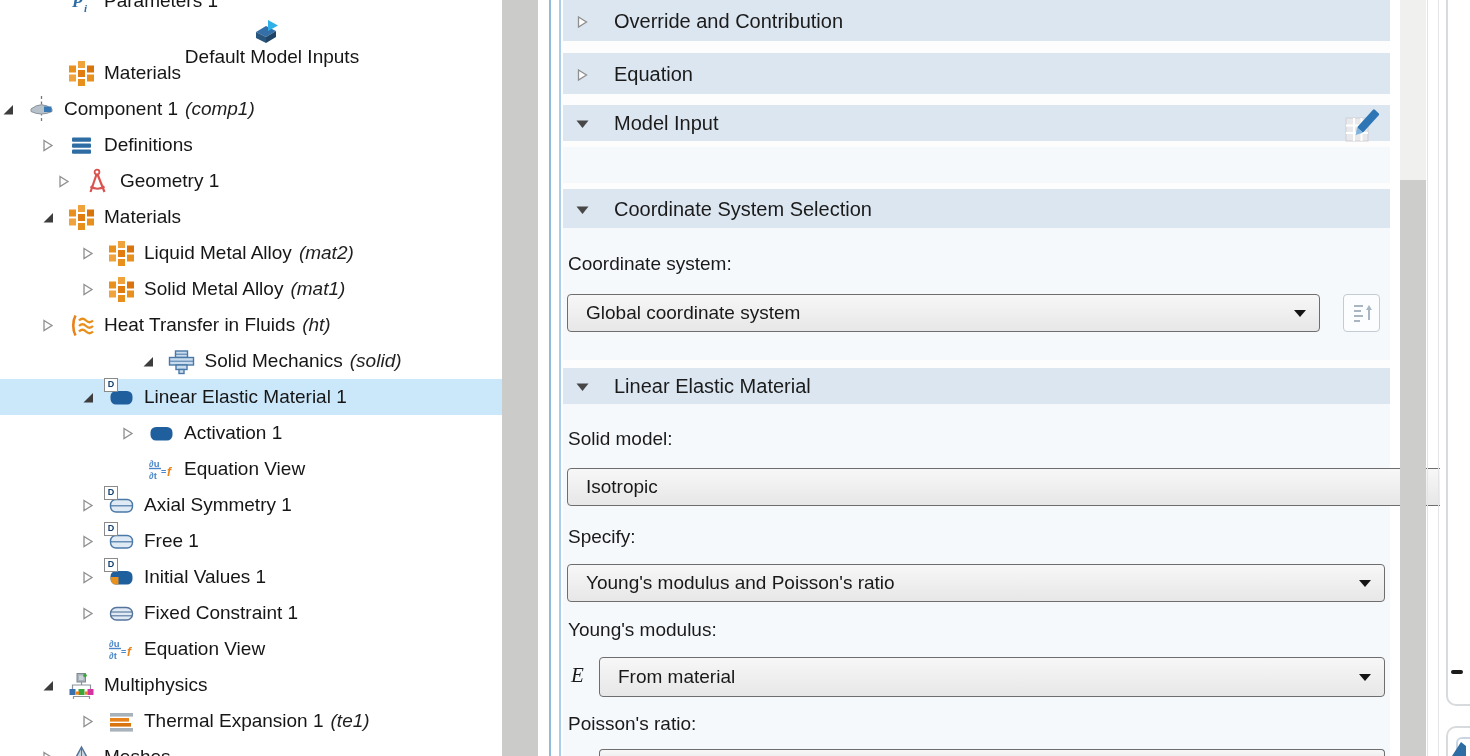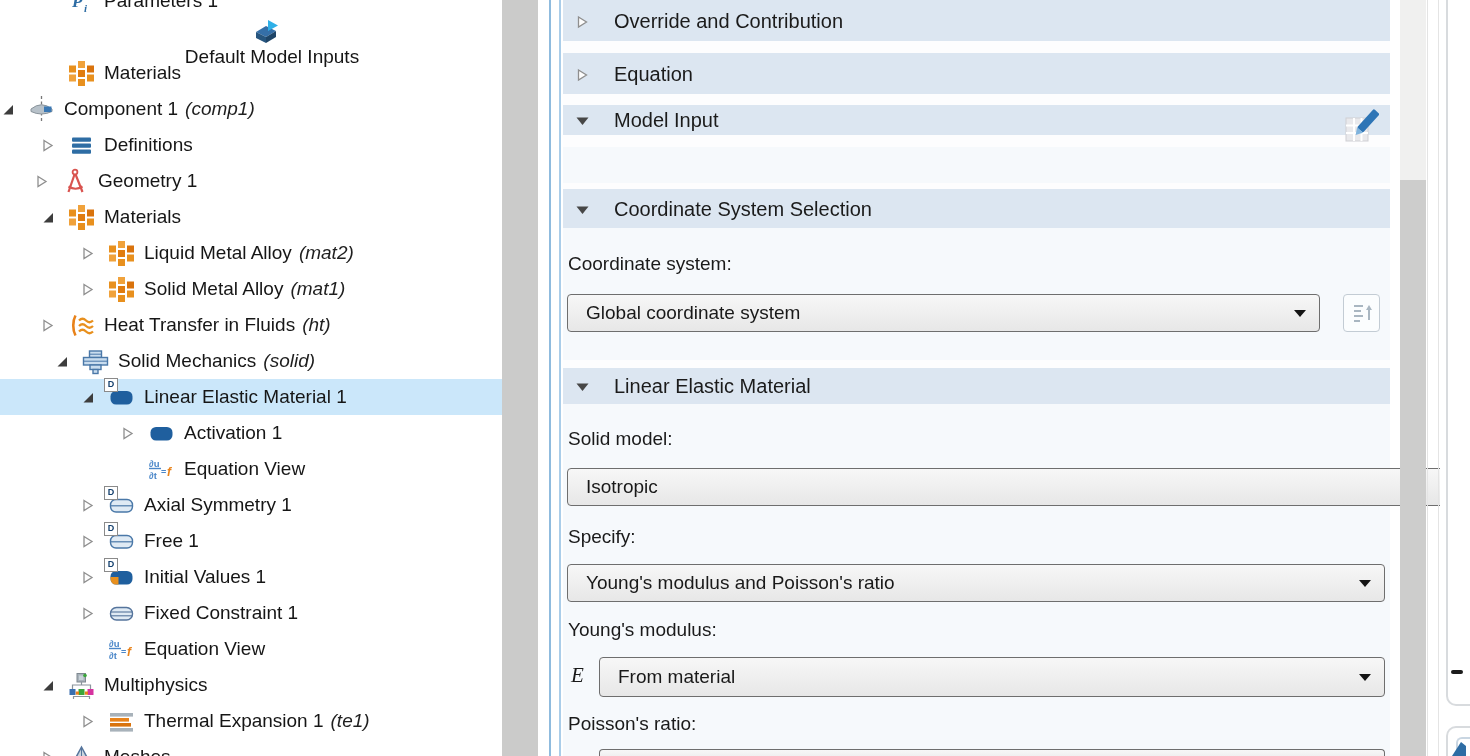--- a/index.html
+++ b/index.html
@@ -127,21 +127,21 @@
           </span>
           <span class="tw-icon">
             <svg width="27" height="27" viewBox="0 0 27 27">
               <rect x="4" y="5.5" width="19" height="4.2" rx="1" fill="#2e6da4"></rect>
               <rect x="4" y="11.5" width="19" height="4.2" rx="1" fill="#2e6da4"></rect>
               <rect x="4" y="17.5" width="19" height="4.2" rx="1" fill="#2e6da4"></rect>
             </svg>
           </span>
           <span class="tw-label">Definitions</span>
         </div>
-        <div class="tree-row" style="padding-left: 36px;">
+        <div class="tree-row" style="padding-left: 58px;">
           <span class="tw-arrow">
             <svg width="13" height="13" viewBox="0 0 13 13">
               <polygon points="2,1.5 10,6.5 2,11.5" fill="#fdfdfd" stroke="#8f8f8f" stroke-width="1.3"></polygon>
             </svg>
           </span>
           <span class="tw-icon">
             <svg width="27" height="27" viewBox="0 0 27 27">
               <g stroke="#d9534f" stroke-width="2.2" fill="none">
                 <line x1="13" y1="5" x2="6.5" y2="24"></line>
                 <line x1="13" y1="5" x2="20.5" y2="24"></line>
@@ -223,21 +223,21 @@
               <g stroke="#e8901e" stroke-width="2.3" fill="none">
                 <path d="M11 8.5 q3.5 -3.5 7 0 t7 0"></path>
                 <path d="M11 14 q3.5 -3.5 7 0 t7 0"></path>
                 <path d="M11 19.5 q3.5 -3.5 7 0 t7 0"></path>
               </g>
             </svg>
           </span>
           <span class="tw-label">Heat Transfer in Fluids</span>
           <span class="tw-tag">(ht)</span>
         </div>
-        <div class="tree-row" style="padding-left: 56px;">
+        <div class="tree-row" style="padding-left: 42px; justify-content: center;">
           <span class="tw-arrow">
             <svg width="13" height="13" viewBox="0 0 13 13">
               <polygon points="11,2 11,11.5 1.5,11.5" fill="#3d3d3d"></polygon>
             </svg>
           </span>
           <span class="tw-icon">
             <svg width="27" height="27" viewBox="0 0 27 27">
               <g fill="#c9dcee" stroke="#4a78a8" stroke-width="1.4">
                 <rect x="7.5" y="3" width="12" height="6.5"></rect>
                 <rect x="1.5" y="9.5" width="24" height="7.5"></rect>
@@ -439,21 +439,21 @@
 
     <div class="band" style="top:53px;height:41px;">
       <span class="band-tri">
         <svg width="13" height="13" viewBox="0 0 13 13">
             <polygon points="2.5,1.5 10.5,6.5 2.5,11.5" fill="#fdfdfd" stroke="#8f8f8f" stroke-width="1.3"></polygon>
           </svg>
       </span>
       <span class="band-label">Equation</span>
     </div>
 
-    <div class="band" style="top:105px;height:30px;">
+    <div class="band" style="top:105px;height:36px;">
       <span class="band-tri">
         <svg width="13" height="13" viewBox="0 0 13 13">
             <polygon points="0.5,3 12.5,3 6.5,10.5" fill="#474747"></polygon>
           </svg>
       </span>
       <span class="band-label">Model Input</span>
       <span style="position:absolute;left:780px;top:3px;">
         <svg width="36" height="37" viewBox="0 0 36 37">
           <rect x="3" y="10" width="22" height="23" fill="#e9e9ec" stroke="#cfcfd3" stroke-width="1"></rect>
           <g stroke="#ffffff" stroke-width="2">

